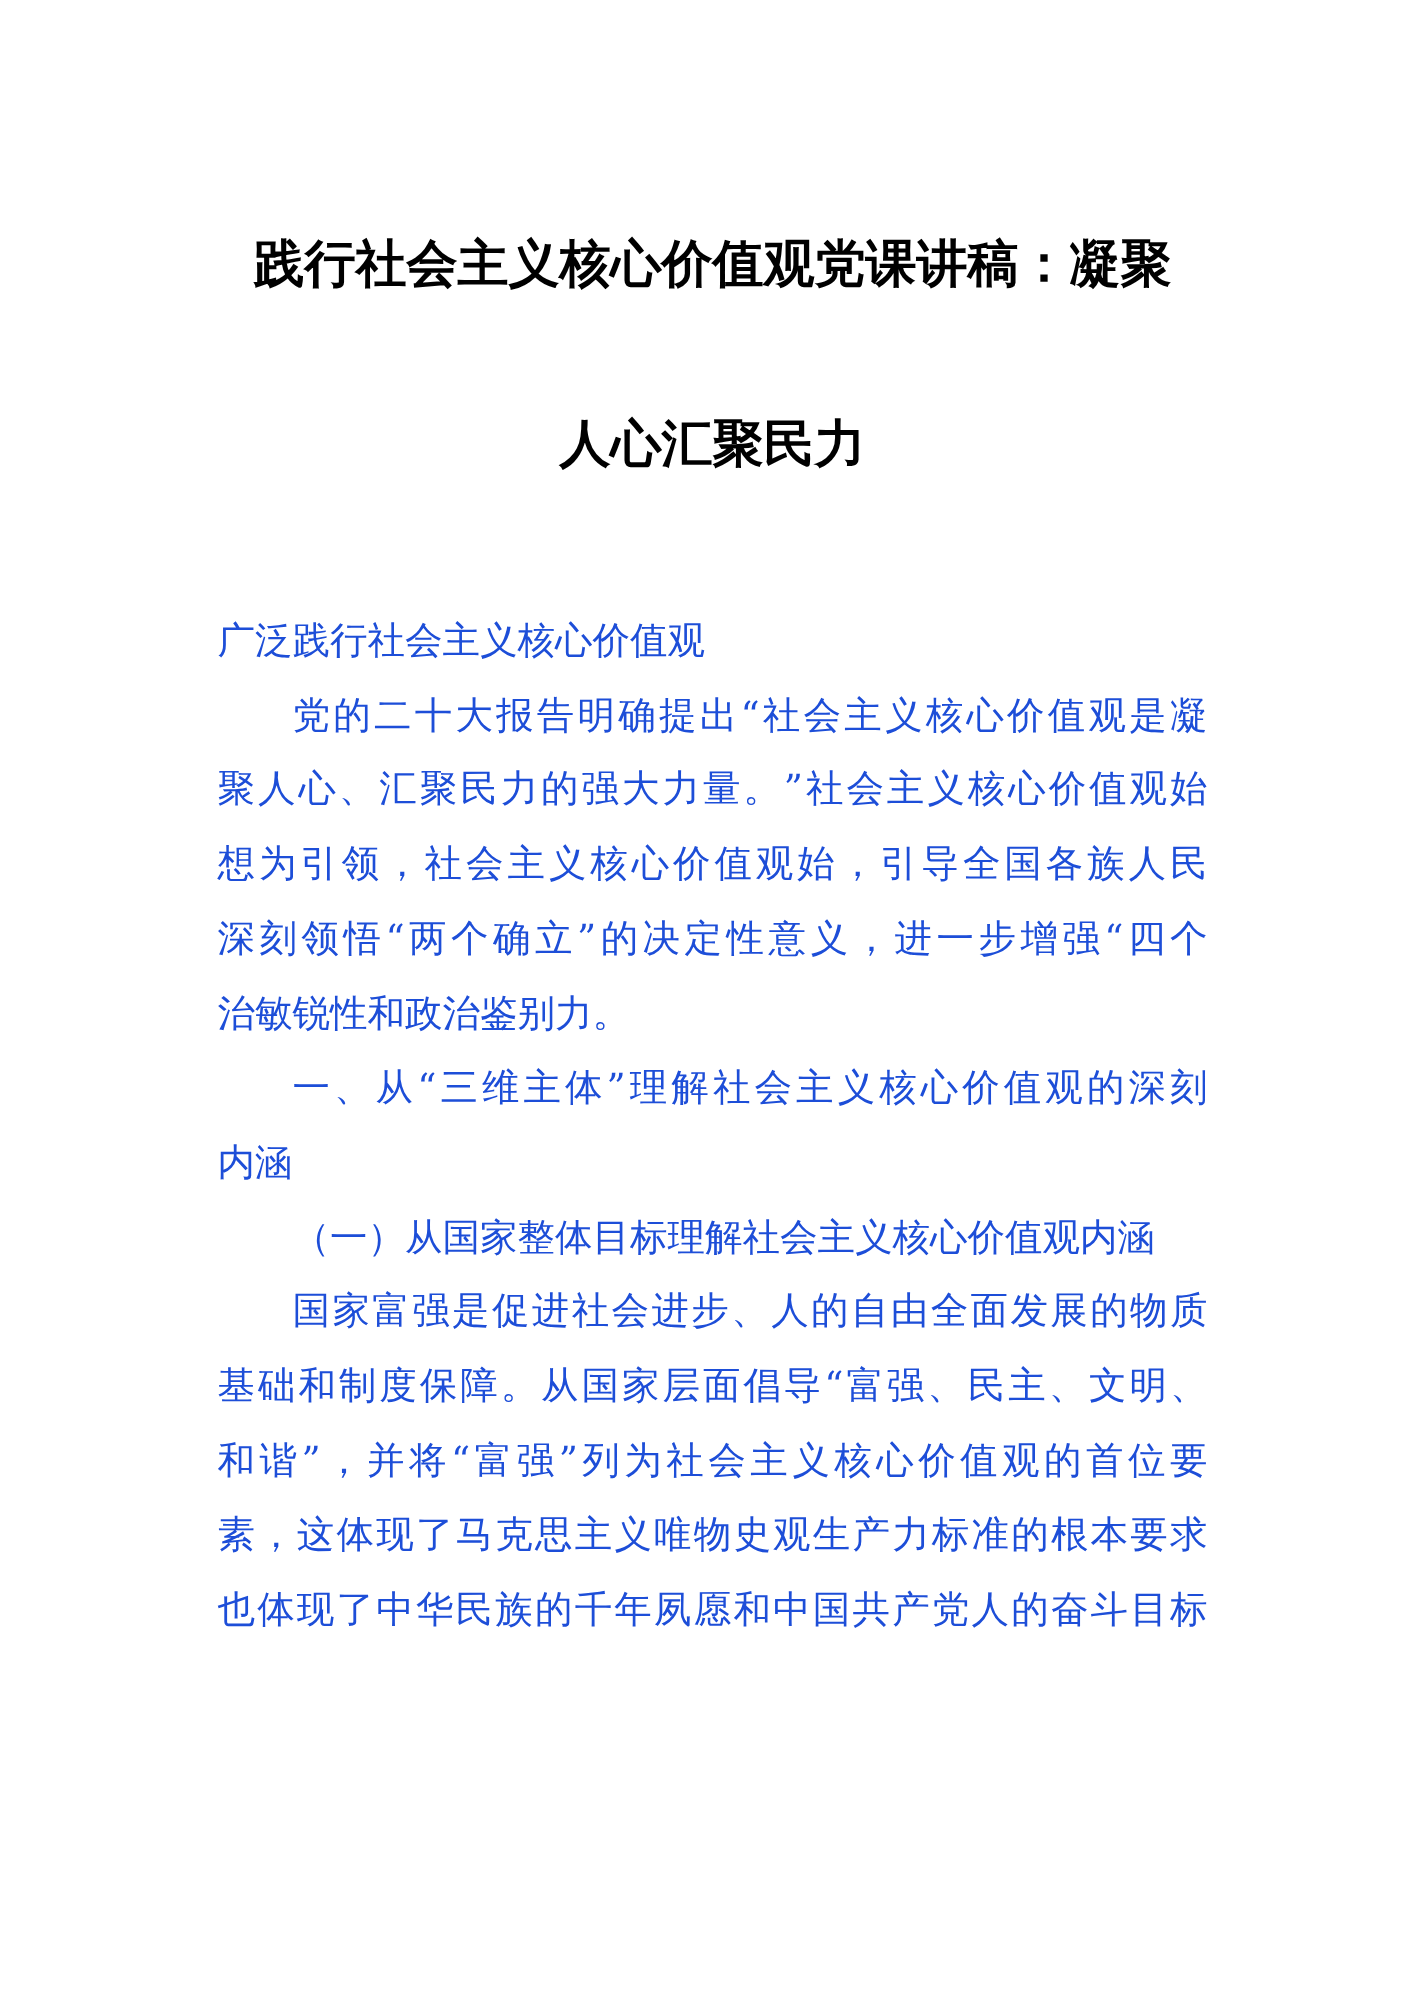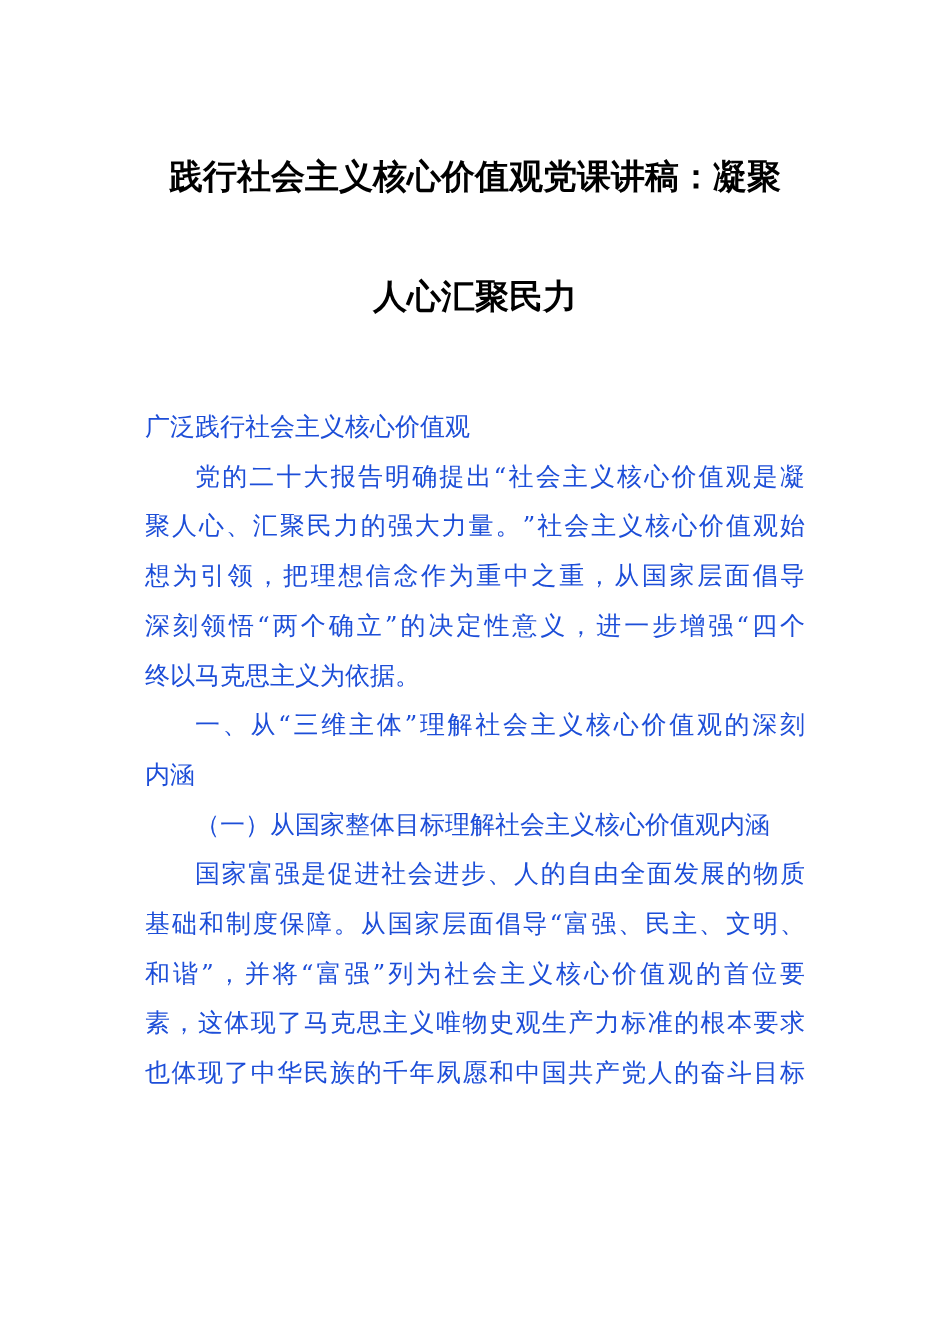--- a/index.html
+++ b/index.html
@@ -62,23 +62,23 @@
 
   <h1 class="doc-title">
     <span class="title-line">践行社会主义核心价值观党课讲稿：凝聚</span>
     <span class="title-line">人心汇聚民力</span>
   </h1>
 
   <div class="doc-body">
     <div class="line">广泛践行社会主义核心价值观</div>
     <div class="line indent full">党的二十大报告明确提出“社会主义核心价值观是凝</div>
     <div class="line full">聚人心、汇聚民力的强大力量。”社会主义核心价值观始</div>
-    <div class="line full">想为引领，把理想信念作为重中之重，从国家层面倡导</div>
+    <div class="line full">想为引领，社会主义核心价值观始，引导全国各族人民</div>
     <div class="line full">深刻领悟“两个确立”的决定性意义，进一步增强“四个</div>
-    <div class="line">终以马克思主义为依据。</div>
+    <div class="line">治敏锐性和政治鉴别力。</div>
     <div class="line indent full">一、从“三维主体”理解社会主义核心价值观的深刻</div>
     <div class="line">内涵</div>
     <div class="line indent">（一）从国家整体目标理解社会主义核心价值观内涵</div>
     <div class="line indent full">国家富强是促进社会进步、人的自由全面发展的物质</div>
     <div class="line full">基础和制度保障。从国家层面倡导“富强、民主、文明、</div>
     <div class="line full">和谐”，并将“富强”列为社会主义核心价值观的首位要</div>
     <div class="line full">素，这体现了马克思主义唯物史观生产力标准的根本要求</div>
     <div class="line full">也体现了中华民族的千年夙愿和中国共产党人的奋斗目标</div>
   </div>
 

